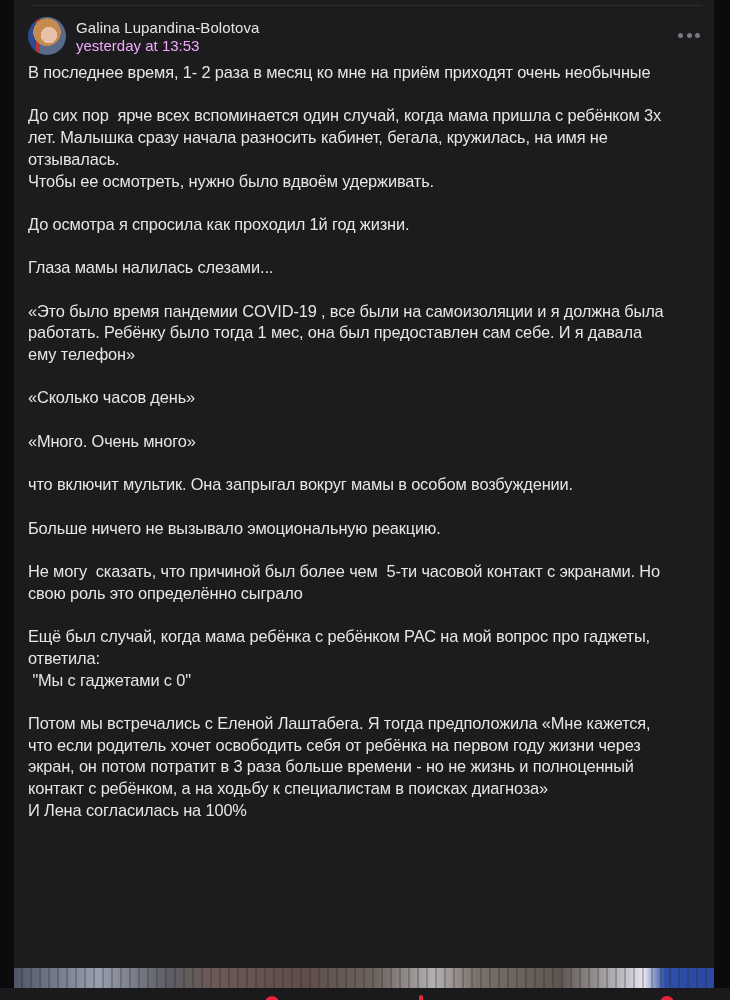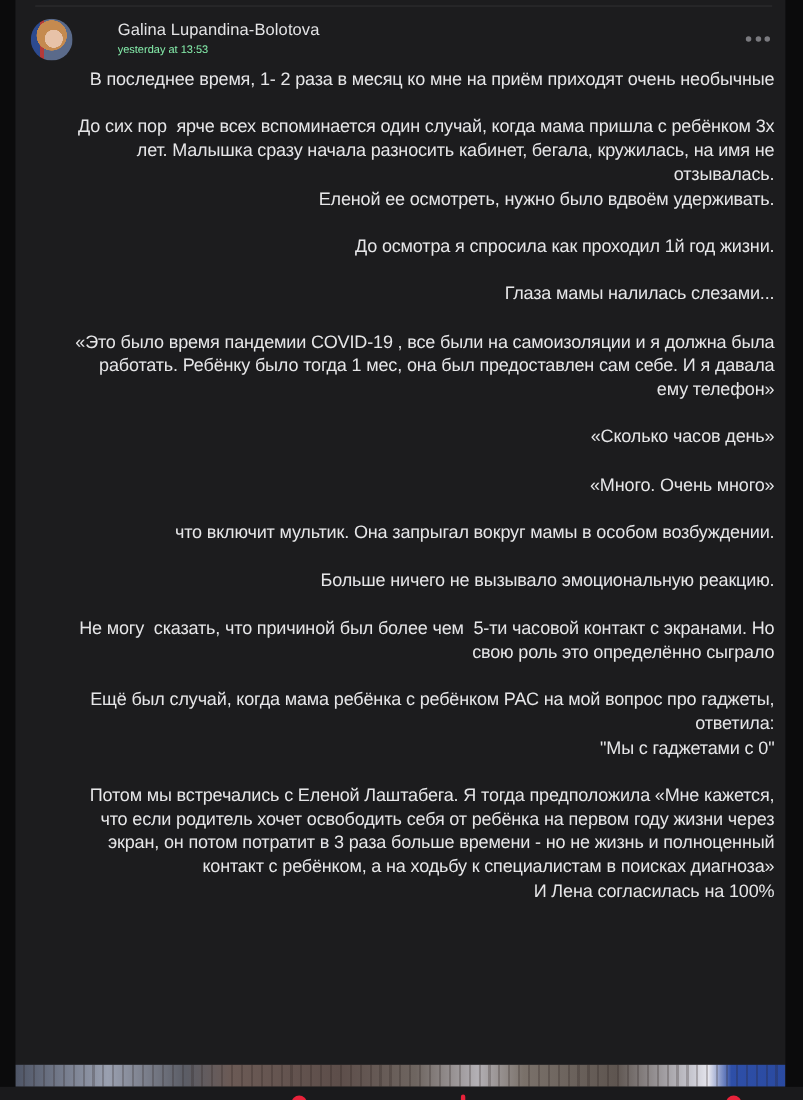--- a/index.html
+++ b/index.html
@@ -35,21 +35,20 @@
     background: #2e2e31;
   }
   .post-header {
     position: absolute;
     left: 14px;
     top: 16px;
     right: 14px;
     height: 40px;
     display: flex;
     align-items: center;
-    gap: 31px;
   }
   .avatar {
     width: 38px;
     height: 38px;
     border-radius: 50%;
     background:
       radial-gradient(circle at 55% 48%, #e7c2a8 0 28%, transparent 29%),
       radial-gradient(circle at 50% 40%, #c58a4f 0 46%, transparent 47%),
       linear-gradient(90deg, #2c4a8f 0 22%, #b43a3a 22% 32%, #5a6a8a 32% 100%);
     flex: 0 0 auto;
@@ -60,22 +59,22 @@
     flex-direction: column;
     justify-content: center;
   }
   .author-name {
     color: #e4e4e6;
     font-size: 15px;
     line-height: 18px;
     letter-spacing: 0.1px;
   }
   .post-time {
-    color: #86efac;
-    font-size: 10px;
+    color: #f0abfc;
+    font-size: 15px;
     line-height: 16px;
     margin-top: 1px;
   }
   .more-button {
     position: absolute;
     right: 0;
     top: 12px;
     width: 22px;
     height: 14px;
     display: flex;
@@ -98,21 +97,20 @@
     font-size: 16.4px;
     line-height: 21.7px;
     letter-spacing: -0.15px;
   }
   .para {
     margin: 0 0 21.7px 0;
     white-space: pre-wrap;
   }
   .para .ln {
     display: block;
-    text-align: right;
   }
   .attachment {
     position: absolute;
     left: 0;
     top: 968px;
     width: 700px;
     height: 20px;
     background:
       linear-gradient(90deg, #4e5566 0%, #9aa0b0 12%, #5b5d66 22%, #6b5a55 28%, #5d4e4a 42%, #6e6560 52%, #b3b0b5 60%, #7a716a 66%, #5e5550 78%, #c9c9d2 88%, #e6e6ee 90%, #2e4fa8 93%, #2a4aa0 100%);
   }
@@ -162,21 +160,21 @@
       </div>
       <div class="more-button">
         <span></span>
         <span></span>
         <span></span>
       </div>
     </div>
 
     <div class="post-body" id="post-body">
         <div class="para"><span class="ln">В последнее время, 1- 2 раза в месяц ко мне на приём приходят очень необычные</span></div>
-        <div class="para"><span class="ln">До сих пор  ярче всех вспоминается один случай, когда мама пришла с ребёнком 3х</span><span class="ln">лет. Малышка сразу начала разносить кабинет, бегала, кружилась, на имя не</span><span class="ln">отзывалась.</span><span class="ln">Еленой ее осмотреть, нужно было вдвоём удерживать.</span></div>
+        <div class="para"><span class="ln">До сих пор  ярче всех вспоминается один случай, когда мама пришла с ребёнком 3х</span><span class="ln">лет. Малышка сразу начала разносить кабинет, бегала, кружилась, на имя не</span><span class="ln">отзывалась.</span><span class="ln">Чтобы ее осмотреть, нужно было вдвоём удерживать.</span></div>
         <div class="para"><span class="ln">До осмотра я спросила как проходил 1й год жизни.</span></div>
         <div class="para"><span class="ln">Глаза мамы налилась слезами...</span></div>
         <div class="para"><span class="ln">«Это было время пандемии COVID-19 , все были на самоизоляции и я должна была</span><span class="ln">работать. Ребёнку было тогда 1 мес, она был предоставлен сам себе. И я давала</span><span class="ln">ему телефон»</span></div>
         <div class="para"><span class="ln">«Сколько часов день»</span></div>
         <div class="para"><span class="ln">«Много. Очень много»</span></div>
         <div class="para"><span class="ln">что включит мультик. Она запрыгал вокруг мамы в особом возбуждении.</span></div>
         <div class="para"><span class="ln">Больше ничего не вызывало эмоциональную реакцию.</span></div>
         <div class="para"><span class="ln">Не могу  сказать, что причиной был более чем  5-ти часовой контакт с экранами. Но</span><span class="ln">свою роль это определённо сыграло</span></div>
         <div class="para"><span class="ln">Ещё был случай, когда мама ребёнка с ребёнком РАС на мой вопрос про гаджеты,</span><span class="ln">ответила:</span><span class="ln"> "Мы с гаджетами с 0"</span></div>
         <div class="para" style="margin-bottom: 0px;"><span class="ln">Потом мы встречались с Еленой Лаштабега. Я тогда предположила «Мне кажется,</span><span class="ln">что если родитель хочет освободить себя от ребёнка на первом году жизни через</span><span class="ln">экран, он потом потратит в 3 раза больше времени - но не жизнь и полноценный</span><span class="ln">контакт с ребёнком, а на ходьбу к специалистам в поисках диагноза»</span><span class="ln">И Лена согласилась на 100%</span></div>

